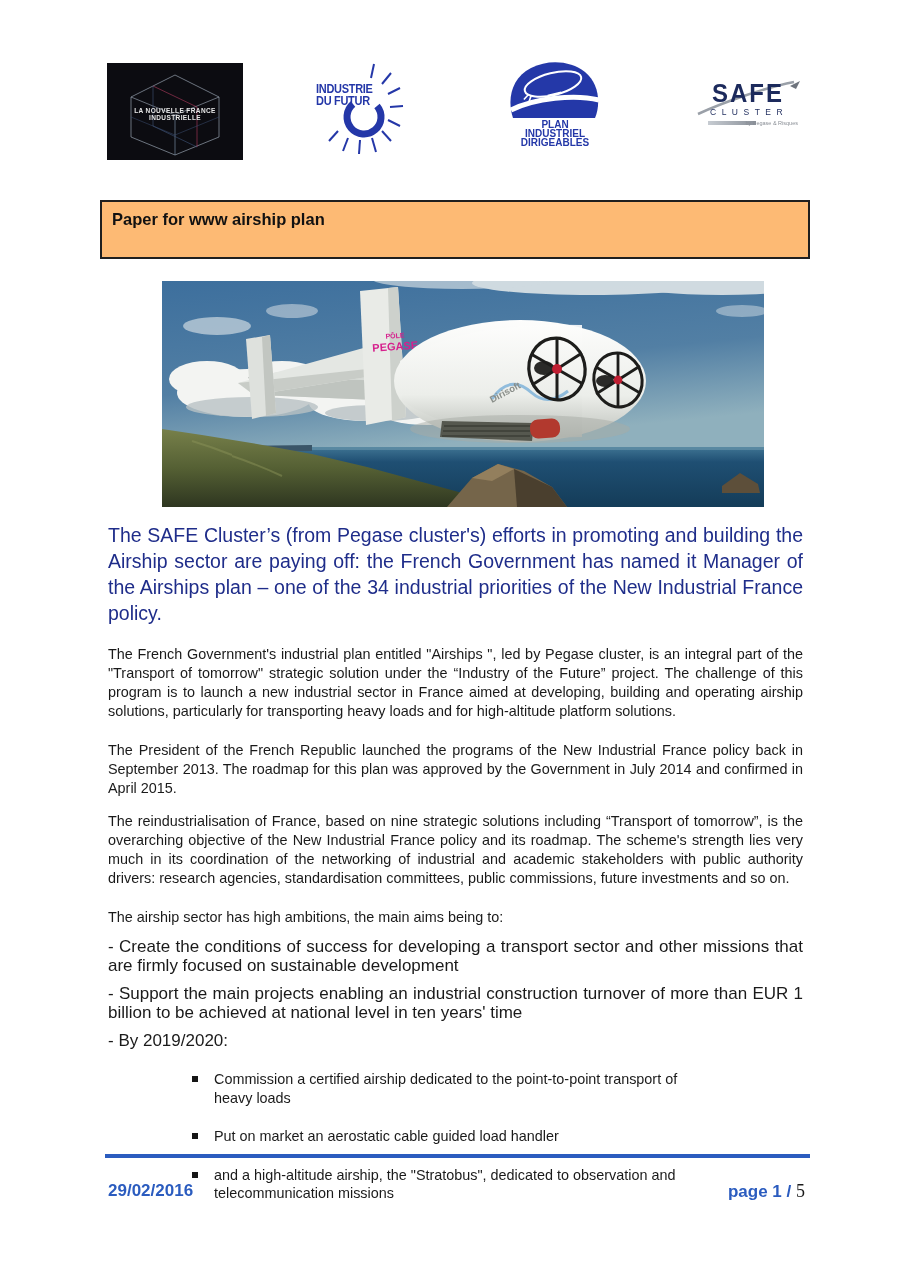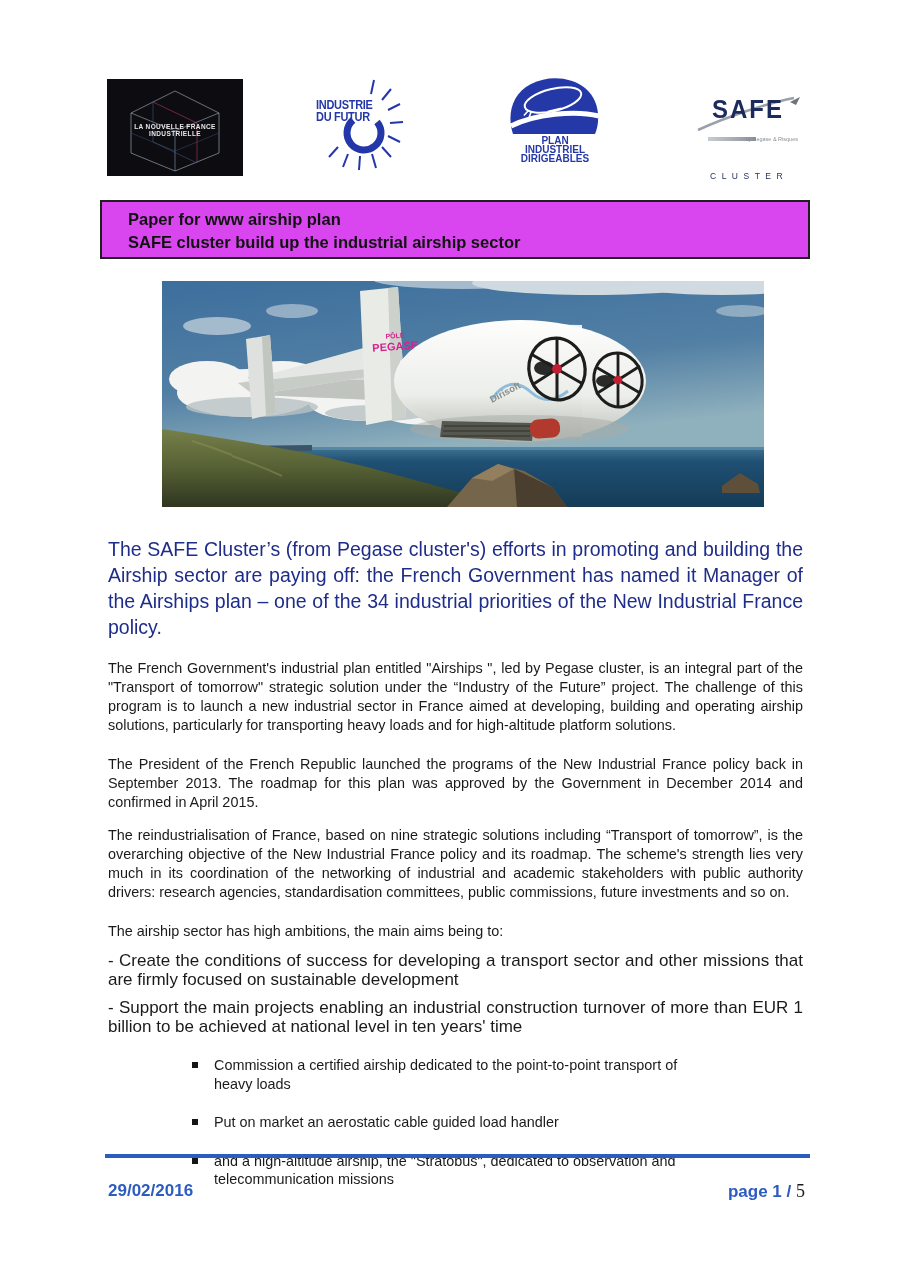--- a/index.html
+++ b/index.html
@@ -1,50 +1,50 @@
 <!DOCTYPE html>
 <html><head>
 <meta charset="utf-8">
 <style>
   * { margin:0; padding:0; box-sizing:border-box; }
   html,body { background:#ffffff; }
   body { font-family:"Liberation Sans", sans-serif; color:#1a1a1a; }
   .page { position:relative; width:905px; height:1280px; background:#ffffff; overflow:hidden; margin:0 auto; }
 
   
-  .logos { position:absolute; left:0; top:16px; width:905px; height:180px; }
+  .logos { position:absolute; left:0; top:0; width:905px; height:180px; }
   .logo1 { position:absolute; left:107px; top:63px; width:136px; height:97px; background:#0c0c11; }
   .logo1 svg { position:absolute; left:0; top:0; }
   .logo1 .nfi-text { position:absolute; left:0; top:44px; width:136px; text-align:center;
      color:#e8e8e8; font-size:6.5px; letter-spacing:.4px; font-weight:bold; }
   .logo2 { position:absolute; left:314px; top:60px; width:90px; height:100px; }
   .logo2 .idf-text { position:absolute; left:2px; top:24px; color:#2437a8; font-weight:bold;
      font-size:11px; line-height:11px; letter-spacing:-.3px; transform:scaleY(1.15); }
   .logo3 { position:absolute; left:505px; top:60px; width:100px; height:92px; text-align:center; }
   .logo3 .pid-text { position:absolute; left:-10px; top:60px; width:120px; color:#2438a8; font-weight:bold;
      font-size:10px; line-height:9px; }
   .logo4 { position:absolute; left:694px; top:80px; width:108px; height:58px; }
   .logo4 .safe-word { position:absolute; left:18px; top:0px; color:#1c2a5c; font-weight:bold;
      font-size:24px; letter-spacing:2px; transform:scaleY(1.05); }
   .logo4 .safe-sub { position:absolute; left:16px; top:27px; color:#1c2a5c; font-size:8.5px;
-     letter-spacing:5.5px;margin-top:48px; }
+     letter-spacing:5.5px; }
   .logo4 .safe-tagline { position:absolute; right:4px; top:40px; color:#8a8f96; font-size:5.5px; }
   .logo4 .safe-bar { position:absolute; left:14px; top:41px; width:48px; height:4px;
      background:linear-gradient(90deg,#c7ccd2,#8a9099); }
 
   
   .title-box { position:absolute; left:100px; top:200px; width:710px; height:59px;
-     border:2px solid #1f1f1f; padding:6px 0 0 26px; background:#d946ef; }
+     border:2px solid #1f1f1f; padding:6px 0 0 10px; background:#fdba74; }
   .title-box .t-line { font-weight:bold; font-size:16.5px; line-height:23px; color:#111; }
 
   
   .hero { position:absolute; left:162px; top:281px; width:602px; height:226px; overflow:hidden; }
 
   
-  .content { position:absolute; left:108px; top:536px; width:695px; }
+  .content { position:absolute; left:108px; top:522px; width:695px; }
   .headline { color:#1f2d8a; font-size:19.5px; line-height:26px; text-align:justify; margin-bottom:19px; }
   .para { font-size:14.4px; line-height:19px; text-align:justify; margin-bottom:20px; color:#1a1a1a; }
   .para.p2 { margin-bottom:14px; }
   .para.p3 { }
   .aims { font-size:14.4px; line-height:19px; margin-bottom:10px; }
   .dash { font-size:17px; line-height:19px; text-align:justify; margin-bottom:9px; }
   .bullets { margin-top:14px; margin-left:84px; }
   .bullet-item { display:flex; font-size:14.4px; line-height:18.5px; margin-bottom:2px; width:520px;margin-top:20px; }
   .bullet-marker { flex:0 0 6px; width:6px; height:6px; background:#151515; margin:6px 16px 0 0; }
 
@@ -123,21 +123,20 @@
       </svg>
       <div class="safe-word">SAFE</div>
       <div class="safe-sub">CLUSTER</div>
       <div class="safe-bar"></div>
       <div class="safe-tagline">by Pegase &amp; Risques</div>
     </div>
   </div>
 
   <div class="title-box">
     <div class="t-line">Paper for www airship plan</div>
-    <div class="t-line">SAFE cluster build up the industrial airship sector</div>
   </div>
 
   <div class="hero">
     <svg width="602" height="226" viewBox="0 0 602 226">
       <defs>
         <linearGradient id="sky" x1="0" y1="0" x2="0.35" y2="1">
           <stop offset="0" stop-color="#3d6f9d"></stop>
           <stop offset="0.6" stop-color="#527fa4"></stop>
           <stop offset="1" stop-color="#8fb0bd"></stop>
         </linearGradient>
@@ -255,27 +254,28 @@
           <circle cx="456" cy="99" r="4.4" fill="#c01f32"></circle>
         </g>
       </g>
     </svg>
   </div>
 
   <div class="content">
     <div class="headline">The SAFE Cluster’s (from Pegase cluster's) efforts in promoting and building the Airship sector are paying off: the French Government has named it Manager of the Airships plan – one of the 34 industrial priorities of the New Industrial France policy.</div>
 
     <div class="para p1">The French Government's industrial plan entitled "Airships ", led by Pegase cluster, is an integral part of the "Transport of tomorrow" strategic solution under the “Industry of the Future” project. The challenge of this program is to launch a new industrial sector in France aimed at developing, building and operating airship solutions, particularly for transporting heavy loads and for high-altitude platform solutions.</div>
-    <div class="para p2">The President of the French Republic launched the programs of the New Industrial France policy back in September 2013. The roadmap for this plan was approved by the Government in December 2014 and confirmed in April 2015.</div>
+    <div class="para p2">The President of the French Republic launched the programs of the New Industrial France policy back in September 2013. The roadmap for this plan was approved by the Government in July 2014 and confirmed in April 2015.</div>
     <div class="para p3">The reindustrialisation of France, based on nine strategic solutions including “Transport of tomorrow”, is the overarching objective of the New Industrial France policy and its roadmap. The scheme's strength lies very much in its coordination of the networking of industrial and academic stakeholders with public authority drivers: research agencies, standardisation committees, public commissions, future investments and so on.</div>
 
     <div class="aims">The airship sector has high ambitions, the main aims being to:</div>
 
     <div class="dash">- Create the conditions of success for developing a transport sector and other missions that are firmly focused on sustainable development</div>
     <div class="dash">- Support the main projects enabling an industrial construction turnover of more than EUR 1 billion to be achieved at national level in ten years' time</div>
+    <div class="dash">- By 2019/2020:</div>
 
     <div class="bullets">
       <div class="bullet-item">
         <span class="bullet-marker"></span>
         <span>Commission a certified airship dedicated to the point-to-point transport of heavy loads</span>
       </div>
       <div class="bullet-item">
         <span class="bullet-marker"></span>
         <span>Put on market an aerostatic cable guided load handler</span>
       </div>

